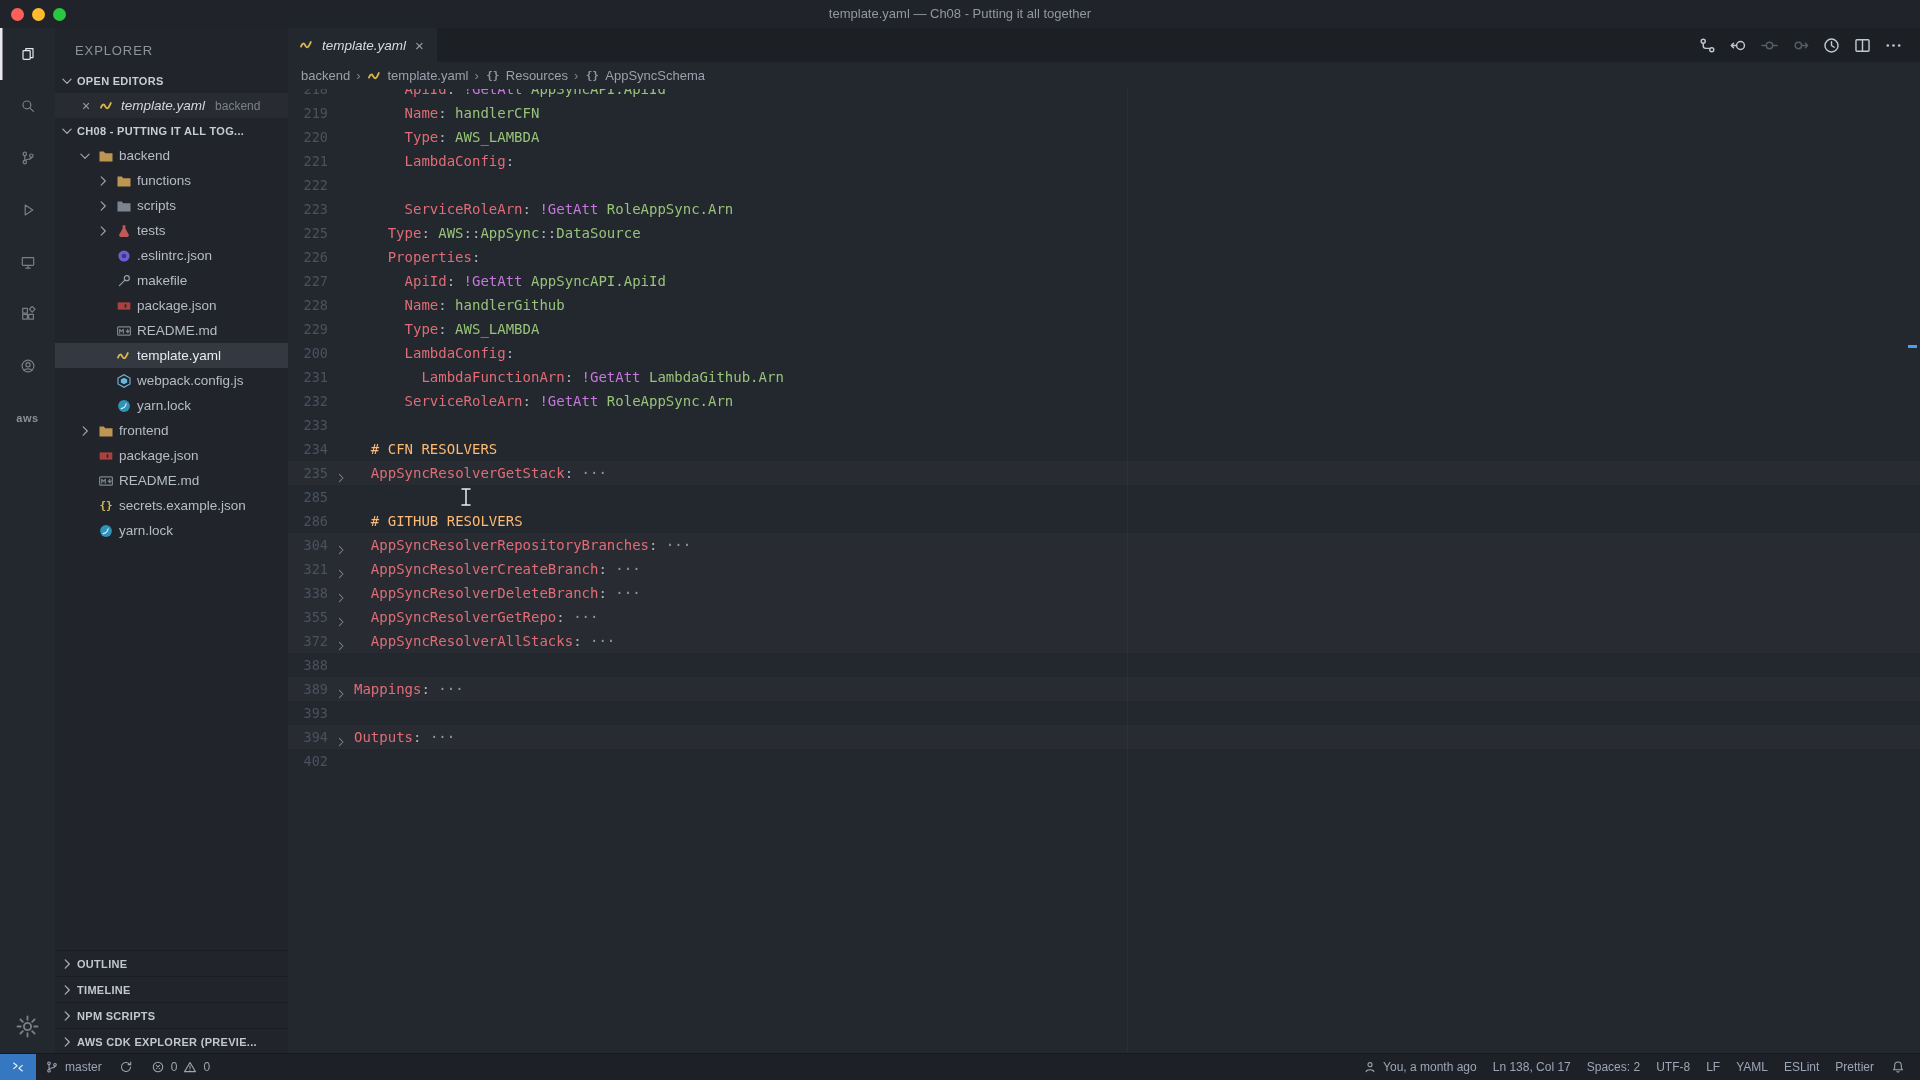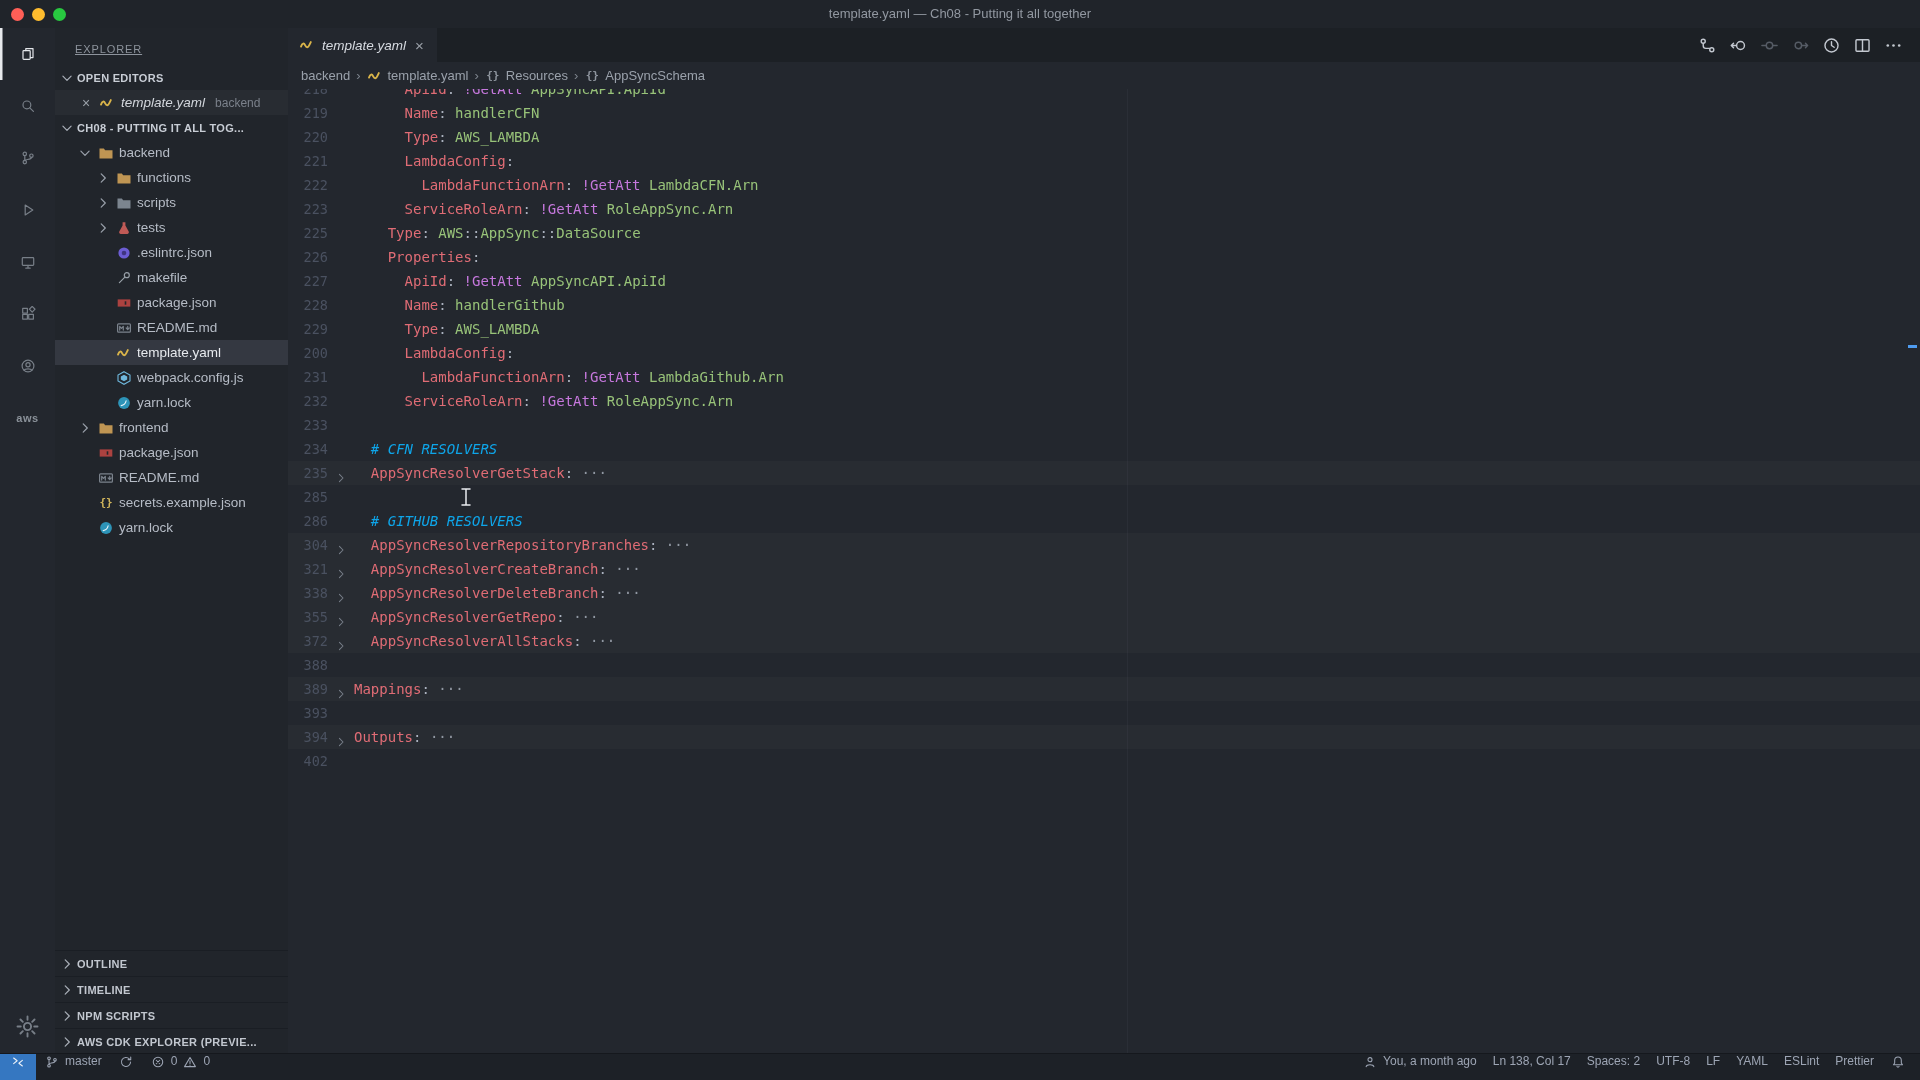--- a/index.html
+++ b/index.html
@@ -16,21 +16,21 @@
   
   .activitybar{position:absolute;left:0;top:28px;width:55px;bottom:26px;background:#23272e;border-right:1px solid #1a1d22;}
   .ab-item{height:52px;display:flex;align-items:center;justify-content:center;color:#787f88;cursor:pointer;}
   .ab-item svg{width:25px;height:25px;}
   .ab-item.active{color:#e4e7eb;box-shadow:inset 2.5px 0 0 #e8eaed;}
   .aws-label{font-size:11px;font-weight:bold;color:#8a9199;letter-spacing:.5px;}
   .ab-bottom{position:absolute;bottom:2px;left:0;right:0;}
 
   
   .sidebar{position:absolute;left:55px;top:28px;width:233px;bottom:26px;background:#21252b;border-right:1px solid #1a1d22;font-size:13.5px;overflow:hidden;}
-  .sb-title{padding:15px 0 10px 20px;font-size:11px;letter-spacing:.9px;color:#8d939c;text-decoration:underline;}
+  .sb-title{padding:15px 0 10px 20px;font-size:13px;letter-spacing:.9px;color:#8d939c;}
   .sec-head{display:flex;align-items:center;height:25px;font-weight:bold;font-size:11px;color:#c8cdd5;cursor:pointer;letter-spacing:.3px;}
   .sh-ar{width:16px;height:16px;display:inline-flex;color:#aab0b9;margin:0 2px 0 4px;}
   .sh-ar svg{width:100%;height:100%}
   .oe-item{display:flex;align-items:center;height:25px;padding-left:24px;gap:6px;background:rgba(255,255,255,.035);cursor:pointer;}
   .oe-close{color:#9aa0a8;width:14px;text-align:center;font-size:14px;}
   .oe-name{font-style:italic;color:#d2d6dc;}
   .oe-detail{color:#7b818b;font-size:12px;margin-left:4px;}
   .trow{display:flex;align-items:center;height:25px;gap:5px;cursor:pointer;color:#b6bcc6;}
   .trow.selected{background:#343841;color:#e7eaee;}
   .arrow{width:16px;height:16px;flex:none;color:#9aa1ab;display:inline-flex;}
@@ -64,32 +64,32 @@
   .cl{display:flex;height:24px;line-height:24px;font-family:"DejaVu Sans Mono",monospace;font-size:14px;position:relative;align-items:flex-end;}
   .cl.partial{height:12px;overflow:hidden;align-items:flex-end;}
   .cl.fold-row{background:rgba(255,255,255,.025);}
   .ln{width:40px;text-align:right;color:#4a5160;flex:none;font-size:13.5px;}
   .fold{width:26px;flex:none;display:inline-flex;align-items:center;justify-content:center;color:#777e89;}
   .fold svg{width:14px;height:14px;}
   .ct{white-space:pre;}
   .ind{display:inline-block;width:2ch;height:100%;}
   .g{box-shadow:inset 1px 0 0 rgba(171,178,191,.14);}
   .tk-k{color:#e06c75}.tk-v{color:#98c379}.tk-f{color:#c678dd}
-  .tk-p{color:#abb2bf}.tk-c{color:#0ea5e9;font-style:italic}.tk-e{color:#9198a3}
+  .tk-p{color:#abb2bf}.tk-c{color:#fdba74;}.tk-e{color:#9198a3}
   .sbr{position:absolute;right:0;top:61px;width:14px;bottom:0;}
   .mark{position:absolute;right:3px;top:256px;width:9px;height:3px;background:#4f9cf0;}
 
   
   .ibeam{position:absolute;left:459px;top:487px;width:14px;height:20px;pointer-events:none;}
 
   
   .statusbar{position:absolute;left:0;right:0;bottom:0;height:26px;background:#1d2127;display:flex;align-items:stretch;color:#9da5b4;font-size:12px;border-top:1px solid #15181d;}
   .st-left,.st-right{display:flex;align-items:stretch;}
   .st-right{margin-left:auto;padding-right:6px;}
-  .st-item{display:flex;gap:5px;padding:0 8px;cursor:pointer;}
+  .st-item{display:flex;align-items:center;gap:5px;padding:0 8px;cursor:pointer;}
   .st-item svg{width:14px;height:14px;}
   .st-item.remote{background:#3577c1;color:#f0f4f9;padding:0 10px;}
 </style>
 </head>
 <body>
 
 <div id="app">
 
   <div class="titlebar">
     <div class="traffic">
@@ -514,21 +514,20 @@
             <span class="ct"><span class="ind"></span><span class="ind g"></span><span class="ind g"></span><span class="tk-k">Type</span><span class="tk-p">: </span><span class="tk-v">AWS_LAMBDA</span></span>
           </div>
           <div class="cl">
             <span class="ln">221</span>
             <span class="fold"></span>
             <span class="ct"><span class="ind"></span><span class="ind g"></span><span class="ind g"></span><span class="tk-k">LambdaConfig</span><span class="tk-p">:</span></span>
           </div>
           <div class="cl">
             <span class="ln">222</span>
             <span class="fold"></span>
-            <span class="ct"><span class="ind"></span><span class="ind g"></span><span class="ind g"></span><span class="ind g"></span><span class="tk-k">LambdaFunctionArn</span><span class="tk-p">: </span><span class="tk-f">!GetAtt </span><span class="tk-v">LambdaCFN.Arn</span></span>
           </div>
           <div class="cl">
             <span class="ln">223</span>
             <span class="fold"></span>
             <span class="ct"><span class="ind"></span><span class="ind g"></span><span class="ind g"></span><span class="tk-k">ServiceRoleArn</span><span class="tk-p">: </span><span class="tk-f">!GetAtt </span><span class="tk-v">RoleAppSync.Arn</span></span>
           </div>
           <div class="cl">
             <span class="ln">225</span>
             <span class="fold"></span>
             <span class="ct"><span class="ind"></span><span class="ind g"></span><span class="tk-k">Type</span><span class="tk-p">: </span><span class="tk-v">AWS</span><span class="tk-p">::</span><span class="tk-v">AppSync</span><span class="tk-p">::</span><span class="tk-v">DataSource</span></span>

